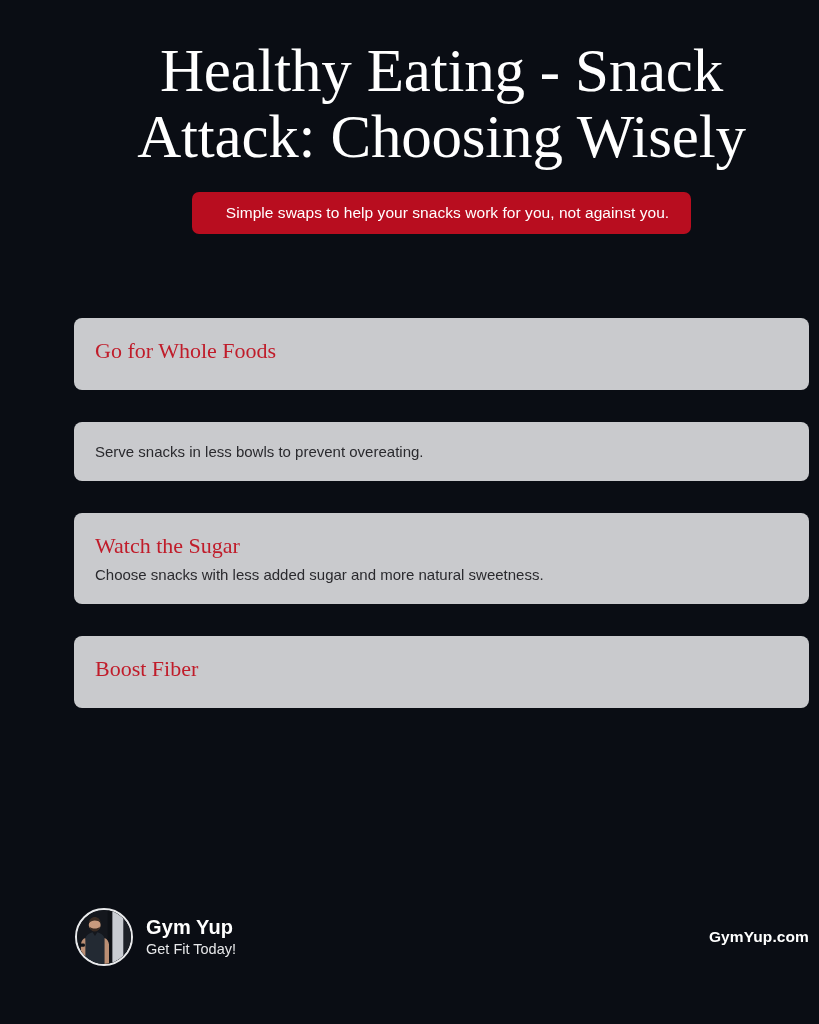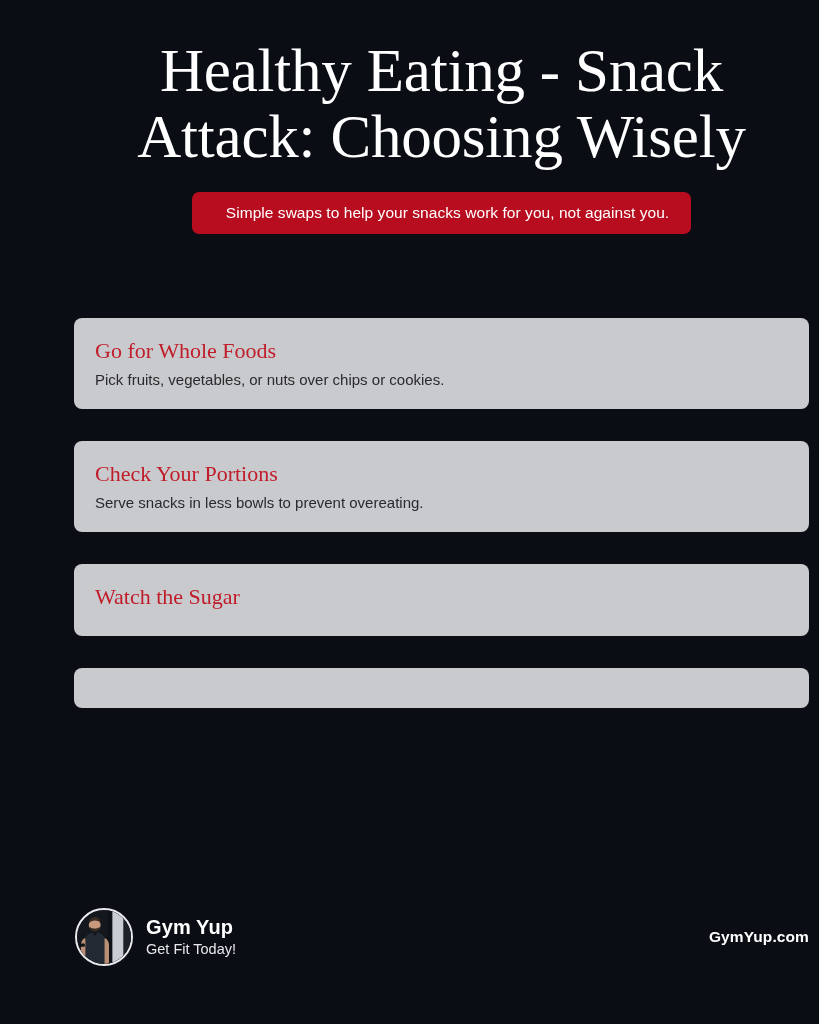--- a/index.html
+++ b/index.html
@@ -154,33 +154,33 @@
   </div>
 
   <div class="subtitle-wrap">
     <div class="subtitle-banner">Simple swaps to help your snacks work for you, not against you.</div>
   </div>
 
   <div class="cards">
 
     <div class="card">
       <div class="card-title">Go for Whole Foods</div>
-      <div class="card-desc">Pick fruits, vegetables, or nuts over chips or cookies.</div>
-    </div>
-
-    <div class="card">
-      <div class="card-title">Check Your Portions</div>
+    </div>
+
+    <div class="card">
       <div class="card-desc">Serve snacks in less bowls to prevent overeating.</div>
     </div>
 
     <div class="card">
       <div class="card-title">Watch the Sugar</div>
-    </div>
-
-    <div class="card">
+      <div class="card-desc">Choose snacks with less added sugar and more natural sweetness.</div>
+    </div>
+
+    <div class="card">
+      <div class="card-title">Boost Fiber</div>
     </div>
 
 
   </div>
 
   <div class="footer">
 
     <div class="brand">
       <div class="avatar">
         <svg viewBox="0 0 58 58" xmlns="http://www.w3.org/2000/svg" aria-hidden="true">

